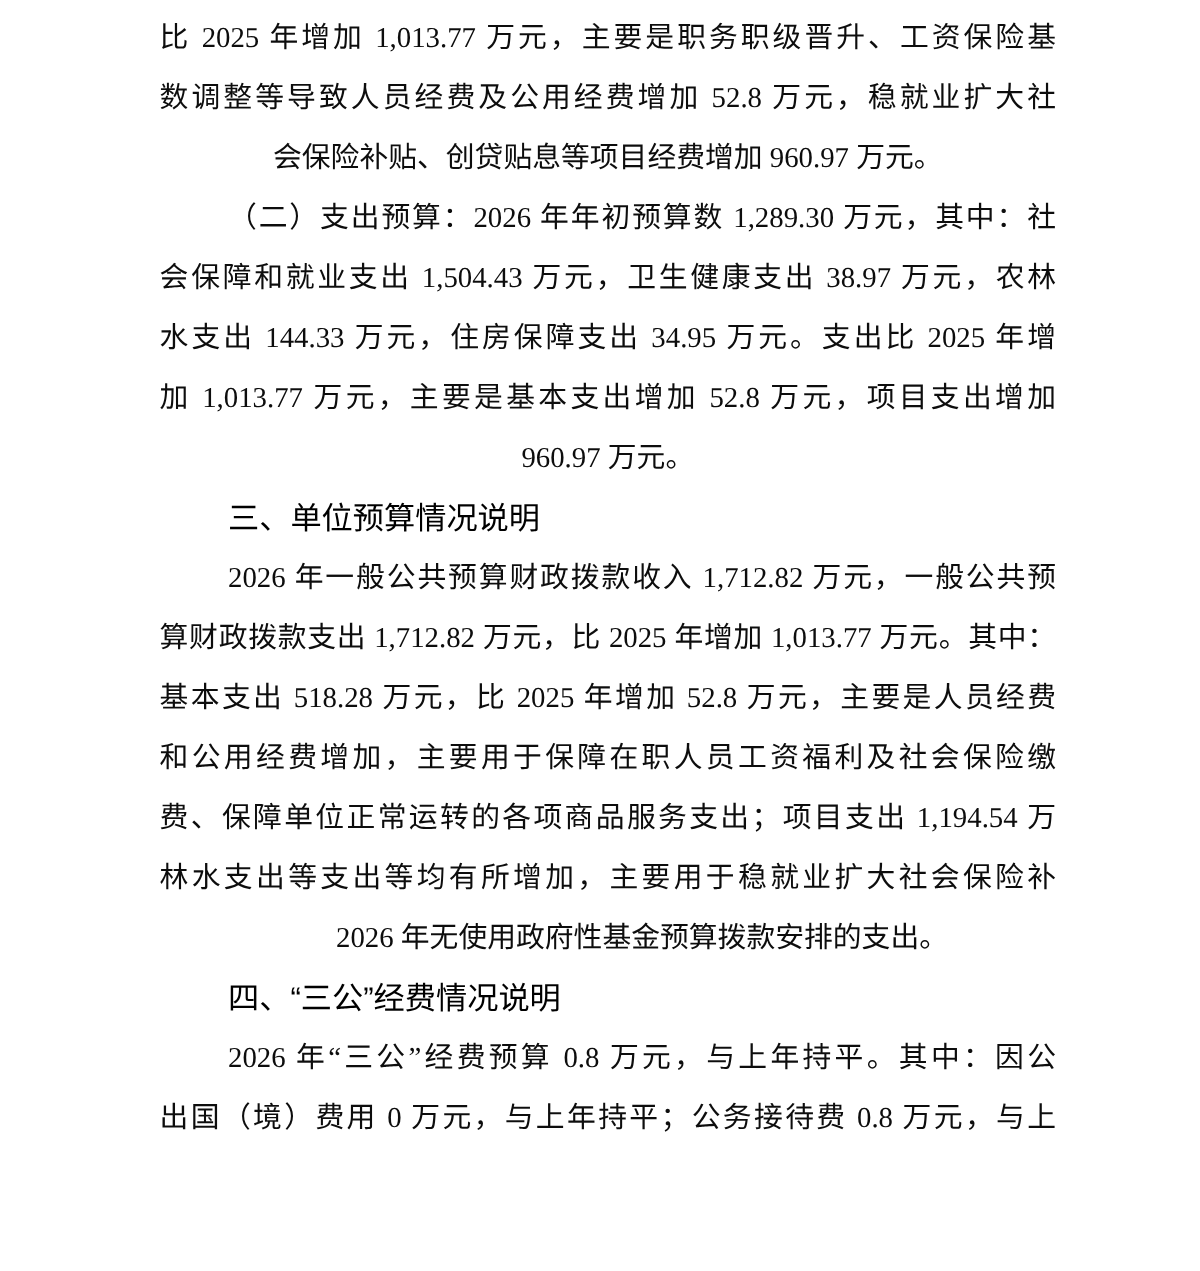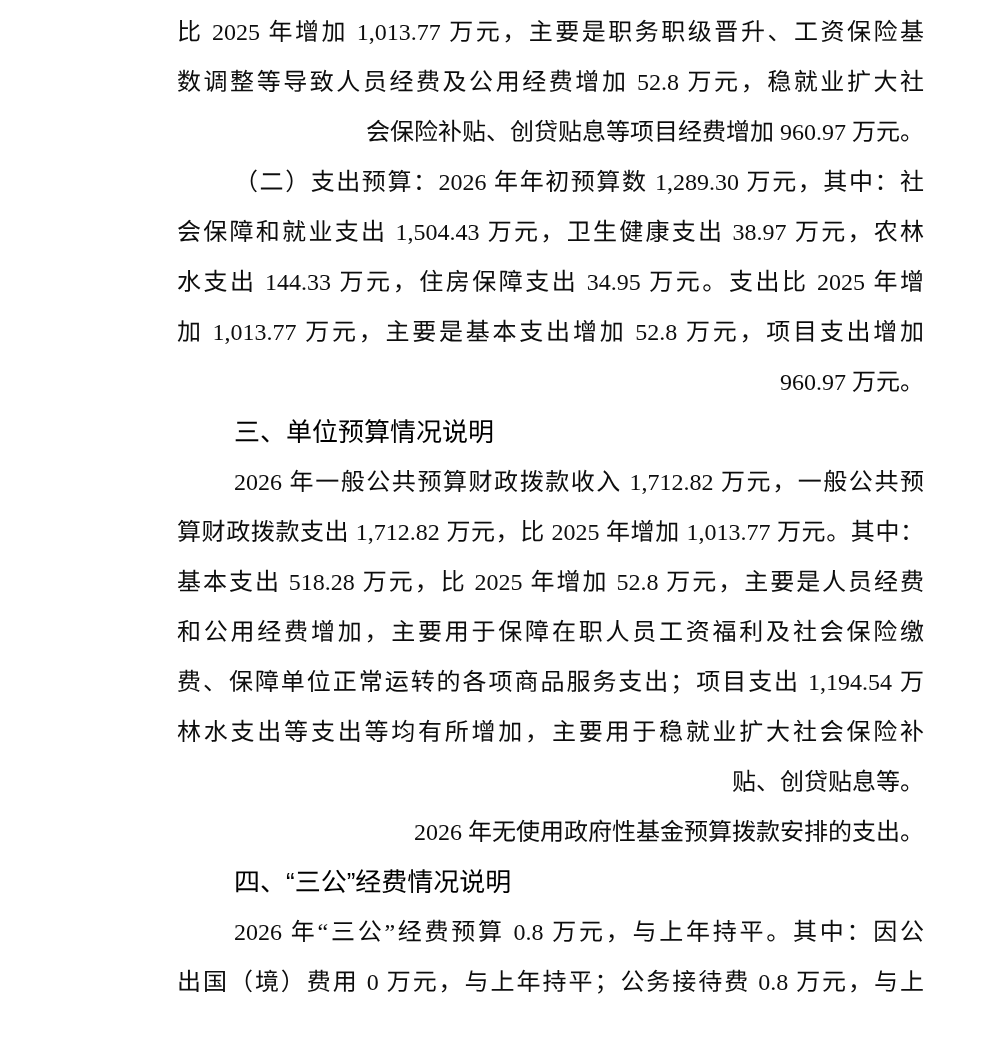--- a/index.html
+++ b/index.html
@@ -6,21 +6,20 @@
     margin: 0;
     padding: 0;
     background: #ffffff;
   }
   .page {
     position: relative;
     width: 948px;
     height: 1059px;
     background: #ffffff;
     overflow: hidden;
-    margin-left: 44px;
   }
   .doc {
     position: absolute;
     left: 133px;
     top: 7px;
     width: 747px;
     color: #0d0d0d;
     font-family: "Liberation Serif", "DejaVu Serif", serif;
     font-size: 24px;
   }
@@ -30,21 +29,21 @@
     overflow: hidden;
     white-space: normal;
   }
   
   .full {
     text-align: justify;
     text-align-last: justify;
   }
   
   .end {
-    text-align: right;
+    text-align: center;
   }
   
   .indent {
     text-indent: 57px;
   }
   
   .heading {
     font-family: "Liberation Sans", "DejaVu Sans", sans-serif;
     font-weight: 400;
     font-size: 26px;
@@ -87,21 +86,20 @@
 
     <div class="ln full"><span>基本支出 518.28 万元，比 2025 年增加 52.8 万元，主要是人员经费</span></div>
 
     <div class="ln full"><span>和公用经费增加，主要用于保障在职人员工资福利及社会保险缴</span></div>
 
     <div class="ln full"><span>费、保障单位正常运转的各项商品服务支出；项目支出 1,194.54 万</span></div>
 
 
     <div class="ln full"><span>林水支出等支出等均有所增加，主要用于稳就业扩大社会保险补</span></div>
 
-    <div class="ln end"><span>贴、创贷贴息等。</span></div>
 
     <div class="ln end indent"><span>2026 年无使用政府性基金预算拨款安排的支出。</span></div>
 
     <div class="ln heading"><span>四、“三公”经费情况说明</span></div>
 
     <div class="ln full indent"><span>2026 年“三公”经费预算 0.8 万元，与上年持平。其中：因公</span></div>
 
     <div class="ln full"><span>出国（境）费用 0 万元，与上年持平；公务接待费 0.8 万元，与上</span></div>
 
   </div>

